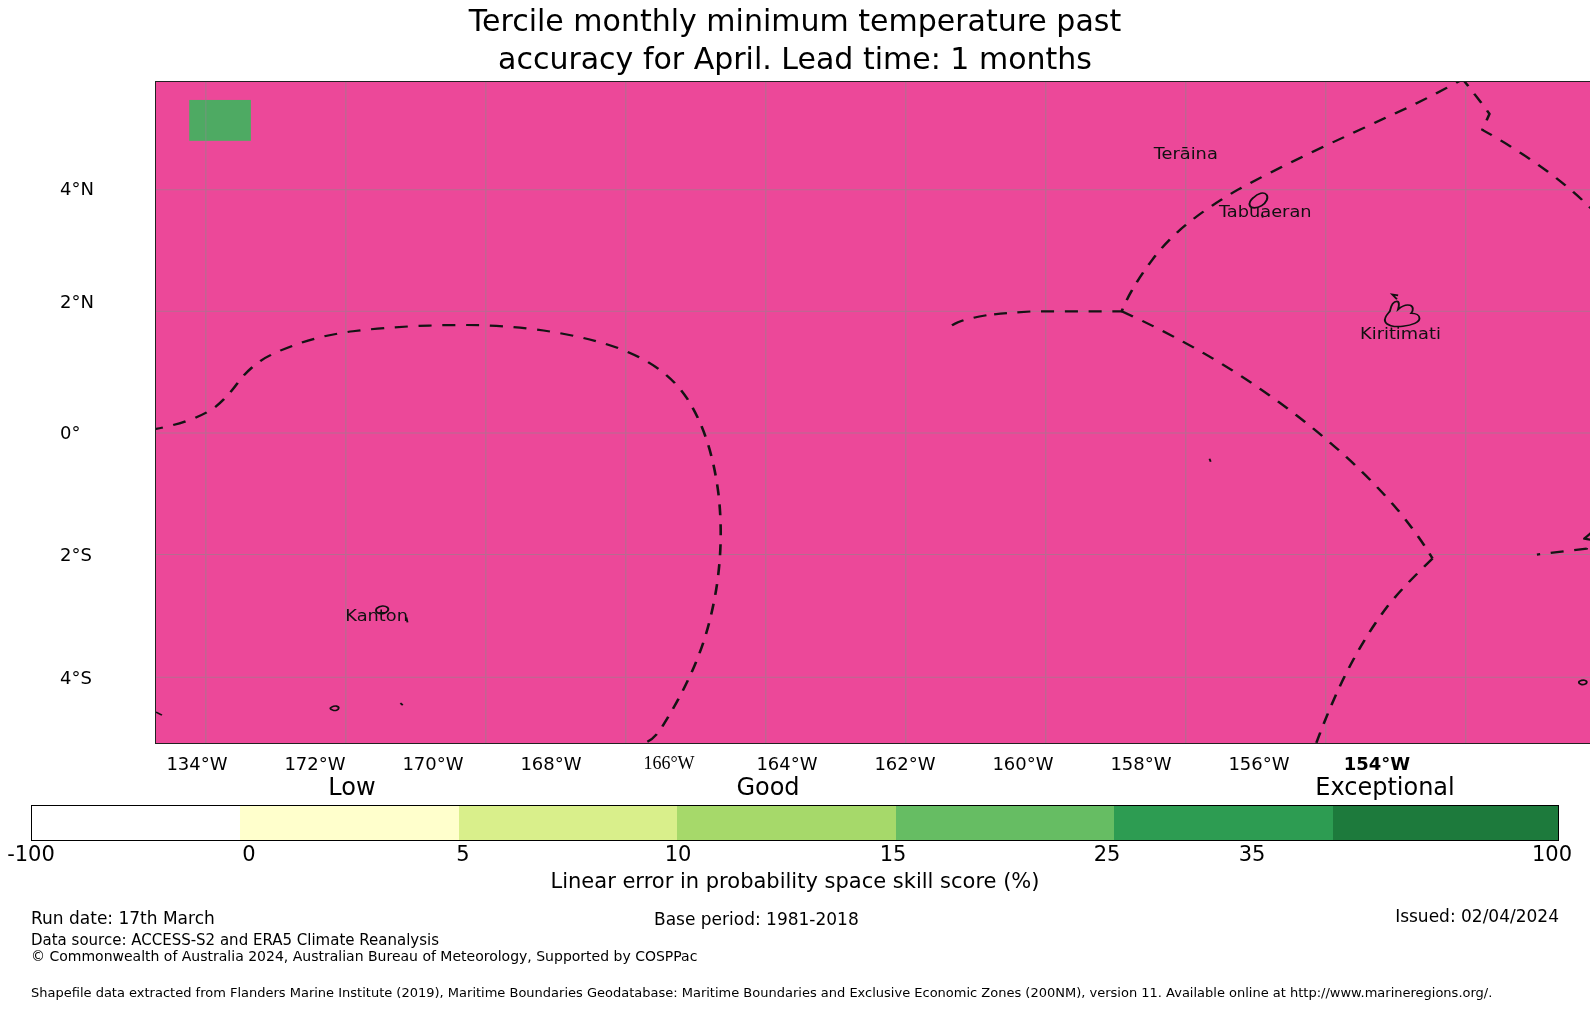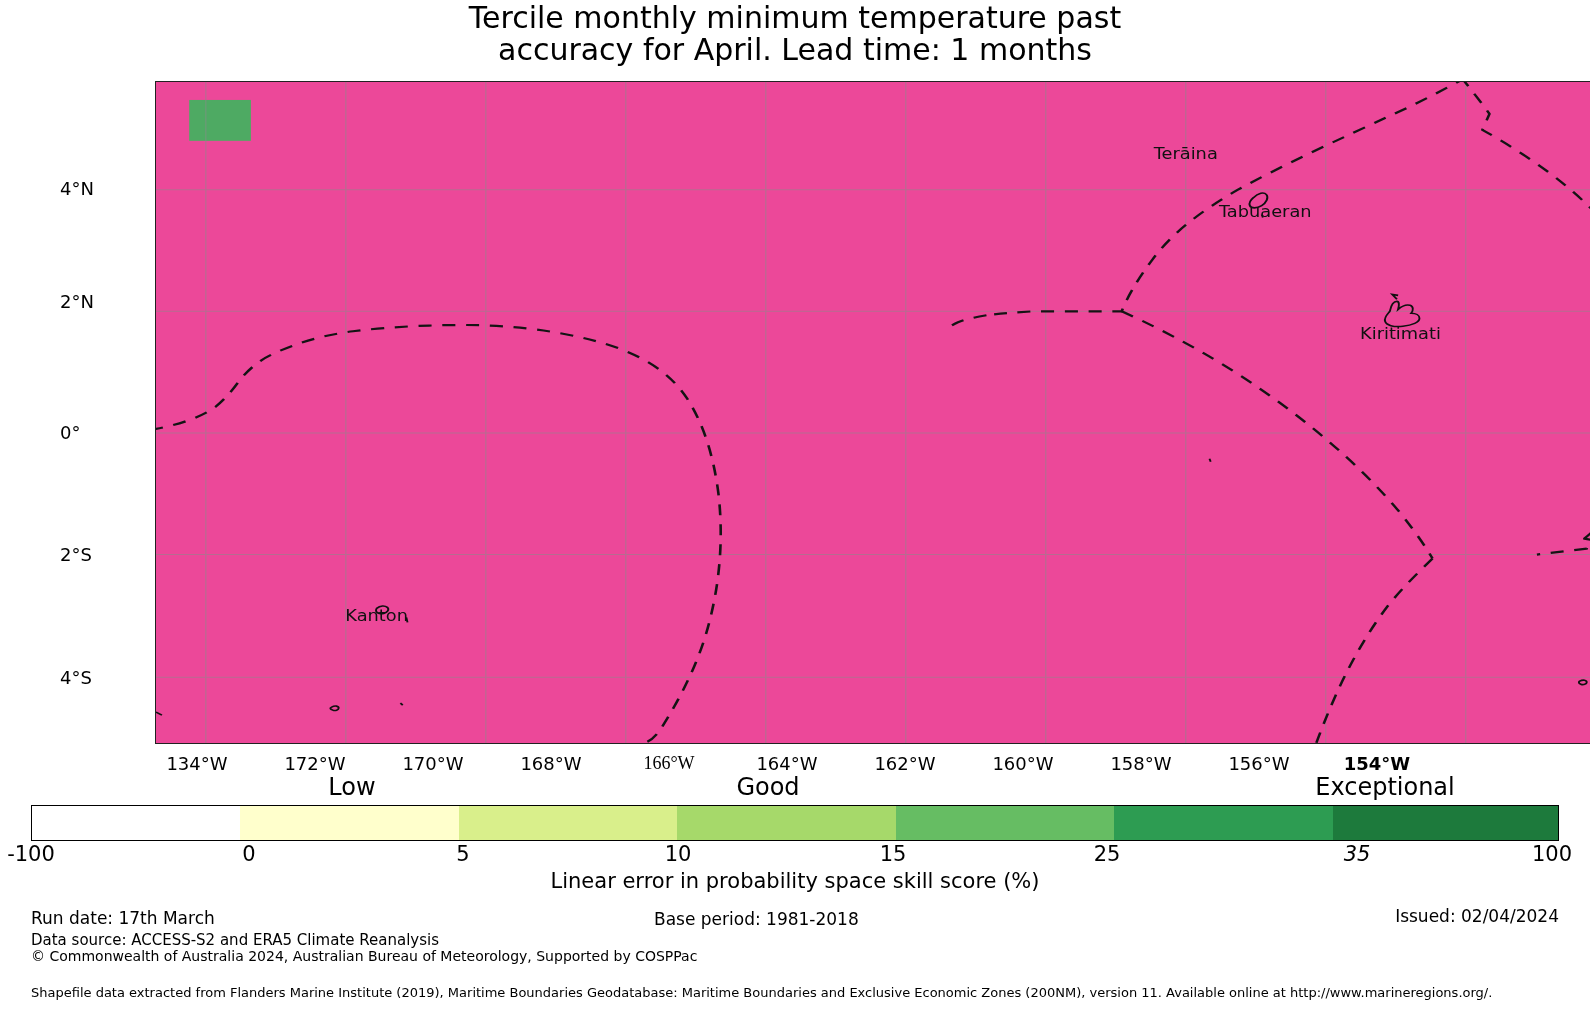--- a/index.html
+++ b/index.html
@@ -17,21 +17,21 @@
   }
 
   
   #title {
     position: absolute;
     left: 0;
     top: 2px;
     width: 1590px;
     text-align: center;
     font-size: 30px;
-    line-height: 32px;
+    line-height: 38px;
     color: #000;
     white-space: pre-line;
   }
 
   
   #map-panel {
     position: absolute;
     left: 155px;
     top: 81px;
     width: 1568px;
@@ -251,21 +251,21 @@
   <div class="seg" style="width:14.318%; background:#2d9c52;"></div>
   <div class="seg" style="width:14.774%; background:#1d7a3c;"></div>
 </div>
 
 <div class="cbtick" style="left:31px;">-100</div>
 <div class="cbtick" style="left:249px;">0</div>
 <div class="cbtick" style="left:463px;">5</div>
 <div class="cbtick" style="left:678px;">10</div>
 <div class="cbtick" style="left:893px;">15</div>
 <div class="cbtick" style="left:1107px;">25</div>
-<div class="cbtick" style="left:1357px;font-style:italic;">35</div>
+<div class="cbtick" style="left:1252px;">35</div>
 <div class="cbtick" style="left:1552px;">100</div>
 
 <div id="cb-axis-label">Linear error in probability space skill score (%)</div>
 
 <div class="footer-txt" id="run-date">Run date: 17th March</div>
 <div class="footer-txt" id="data-source">Data source: ACCESS-S2 and ERA5 Climate Reanalysis</div>
 <div class="footer-txt" id="copyright">© Commonwealth of Australia 2024, Australian Bureau of Meteorology, Supported by COSPPac</div>
 <div class="footer-txt" id="base-period">Base period: 1981-2018</div>
 <div class="footer-txt" id="issued">Issued: 02/04/2024</div>
 <div class="footer-txt" id="shapefile">Shapefile data extracted from Flanders Marine Institute (2019), Maritime Boundaries Geodatabase: Maritime Boundaries and Exclusive Economic Zones (200NM), version 11. Available online at http://www.marineregions.org/.</div>

